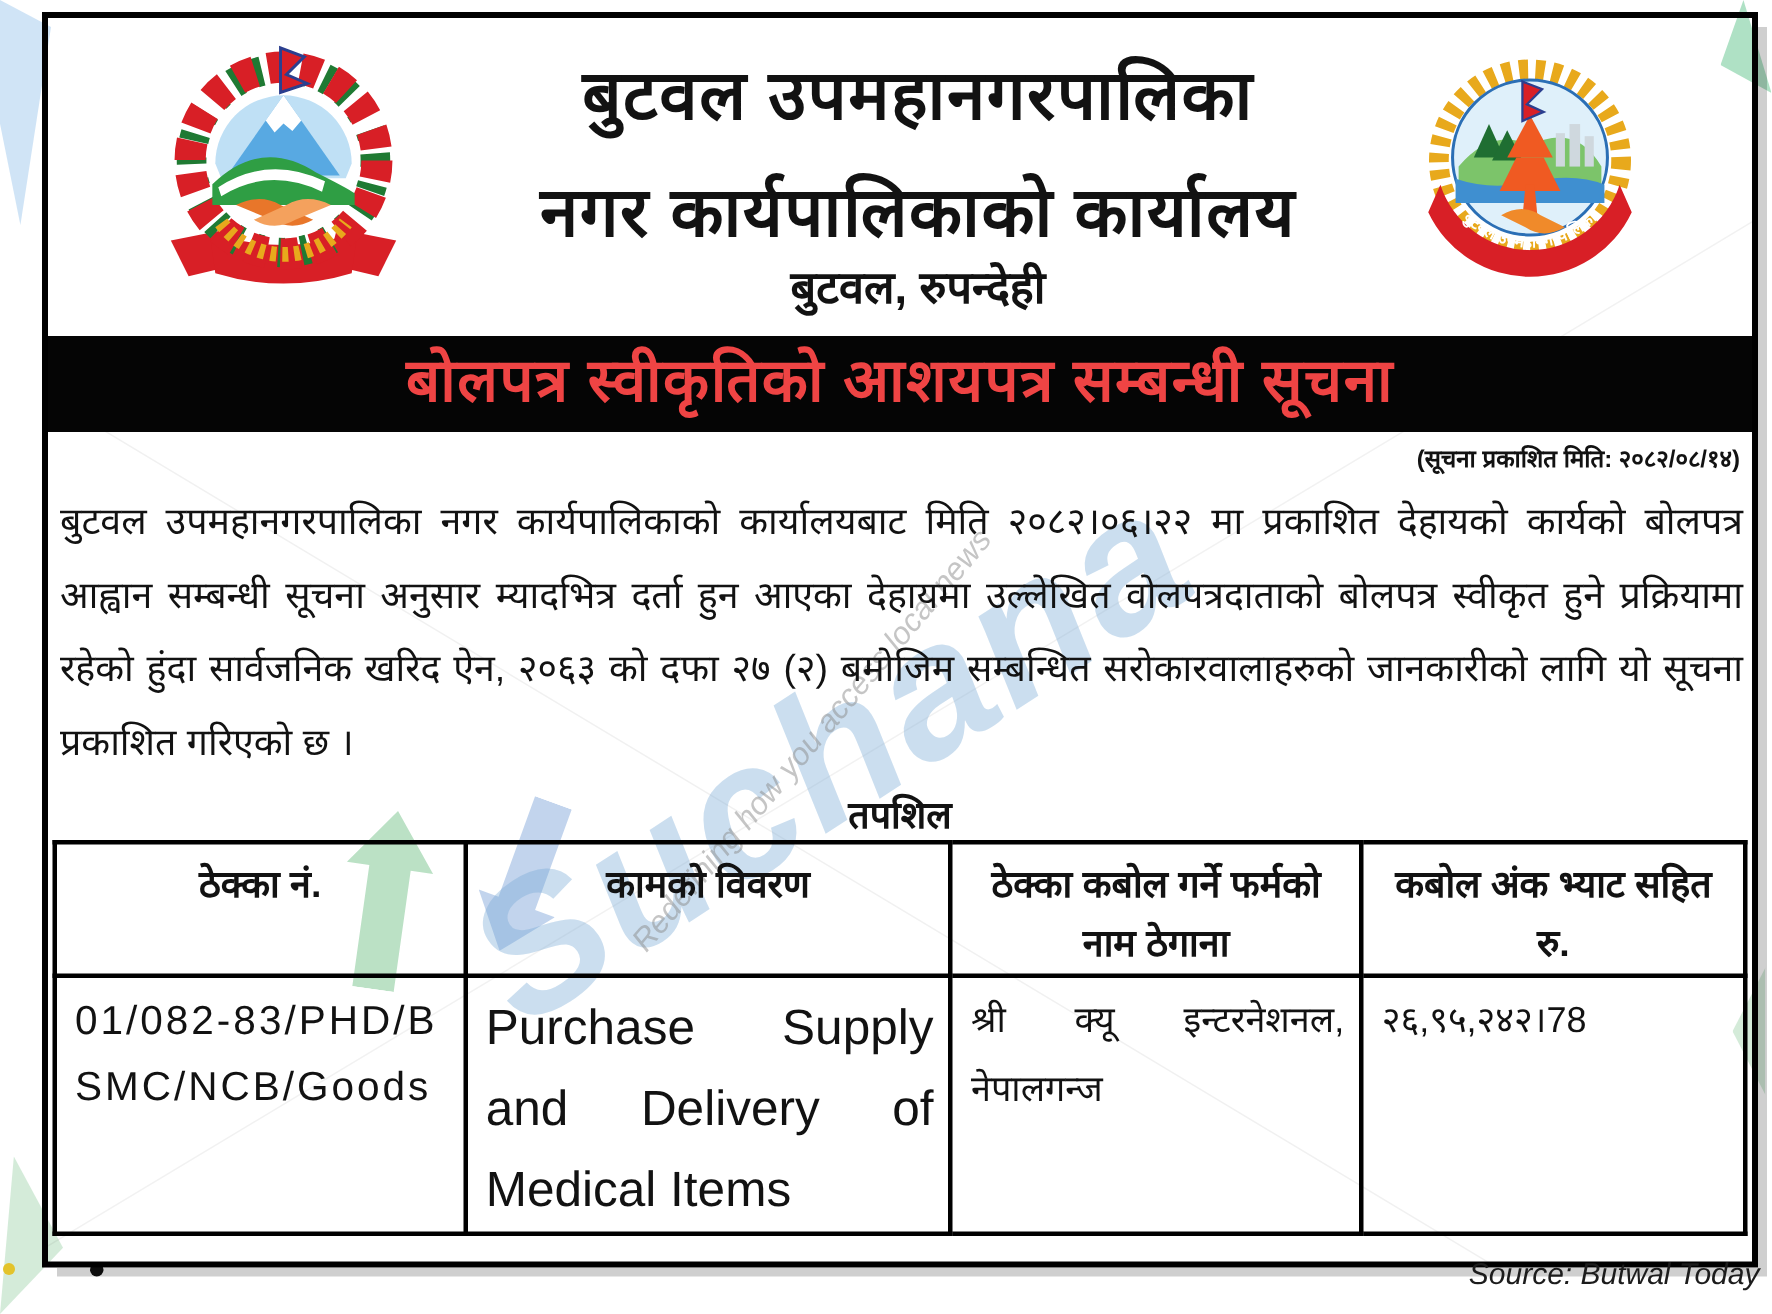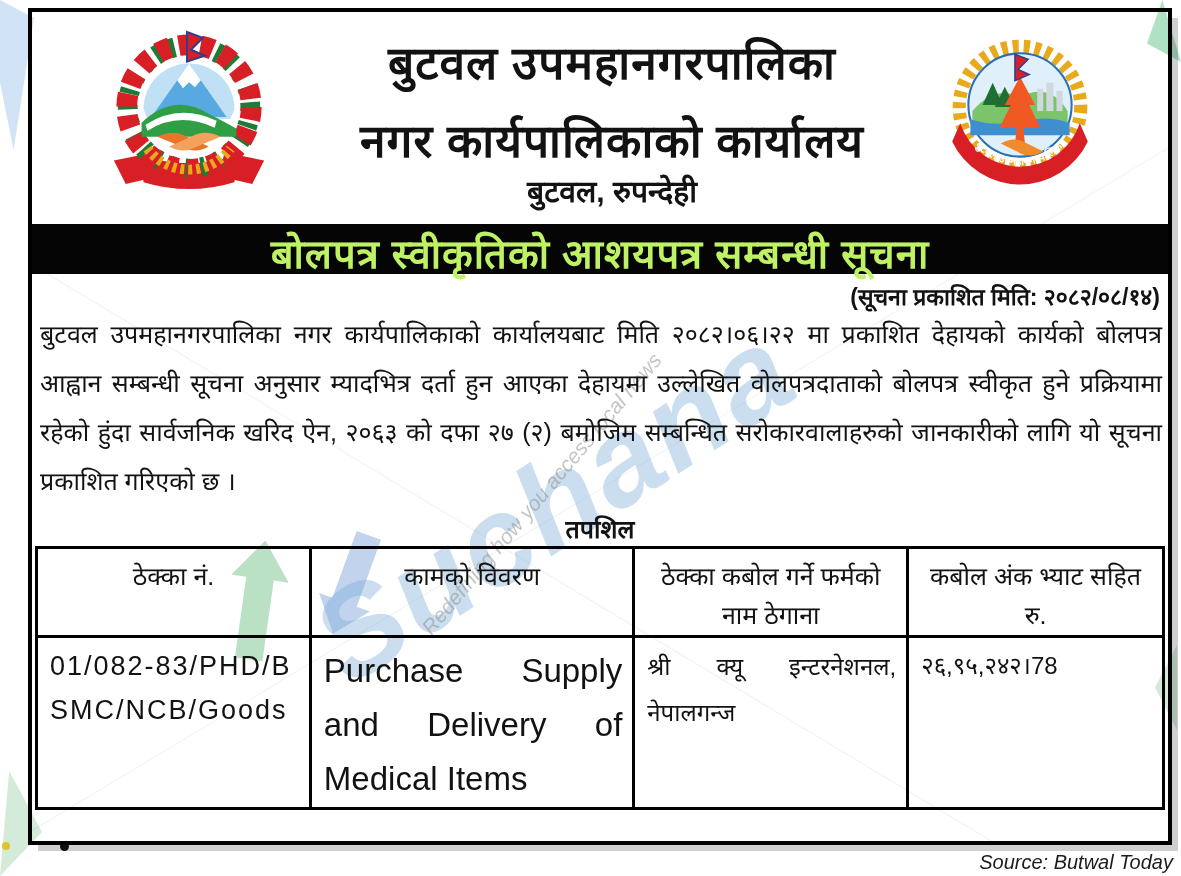--- a/index.html
+++ b/index.html
@@ -48,48 +48,48 @@
   
   .header { display:flex; align-items:flex-start; padding:14px 0 0 0; height:212px; }
   .logo-left  { width:182px; height:168px; margin-left:66px; flex:none; }
   .logo-right { width:152px; height:162px; margin-right:72px; flex:none; }
   .header-text { flex:1; text-align:center; padding-top:4px; }
   .org-name    { font-size:46px; font-weight:bold; letter-spacing:1px; }
   .office-name { font-size:46px; font-weight:bold; letter-spacing:1px; margin-top:16px; }
   .location    { font-size:30px; font-weight:bold; }
 
   
-  .banner { height:50px; background:#050505; color:#bef264; text-align:center;
+  .banner { height:64px; background:#050505; color:#ef4444; text-align:center;
             font-size:40px; font-weight:bold; line-height:60px; letter-spacing:1px; }
 
-  .pub-date { text-align:right; font-size:23px; font-weight:bold; padding:6px 8px 0 0; height:36px; }
+  .pub-date { text-align:right; font-size:16px; font-weight:bold; padding:6px 8px 0 0; height:36px; }
 
   .body-text { padding:0 6px 0 8px; font-size:25px; font-weight:500; line-height:49px;
                text-align:justify; }
 
   .tapasil { text-align:center; font-size:25px; font-weight:600; margin-top:5px; height:33px; }
 
   
   table { width:calc(100% - 6px); margin:2px 3px 0 3px; border-collapse:collapse;
           border:3px solid #000; table-layout:fixed; }
   th, td { border:3px solid #000; vertical-align:top; background:transparent; }
-  th { height:82px; font-size:25px; font-weight:400; text-align:center;
+  th { height:82px; font-size:25px; font-weight:700; text-align:center;
        padding:8px 14px 0 14px; line-height:1.55; }
   td { height:88px; padding:6px 10px 0 12px; }
   .c1 { width:24.3%; } .c2 { width:28.7%; } .c3 { width:24.3%; } .c4 { width:22.7%; }
   .td-contract { font-size:27px; letter-spacing:2px; line-height:1.65; word-break:break-all; }
   .td-work     { font-size:33px; line-height:1.65; text-align:justify; }
   .td-firm     { font-size:24px; font-weight:500; line-height:1.95; text-align:justify; }
   .td-amount   { font-size:24px; font-weight:500; padding-top:10px; }
 
   
   .doc-footer { text-align:right; padding:10px 14px 0 0; font-size:27px; font-weight:bold;
                 line-height:37px; }
 
-  .source-line { position:absolute; right:8px; bottom:2px; font-size:20px;
+  .source-line { position:absolute; right:8px; bottom:14px; font-size:20px;
                  font-style:italic; color:#1c1c1c; }
 </style>
 </head>
 <body>
 
 <div class="page">
 
   <div class="corner-tl"></div>
   <div class="corner-tr"></div>
   <div class="corner-bl"></div>

